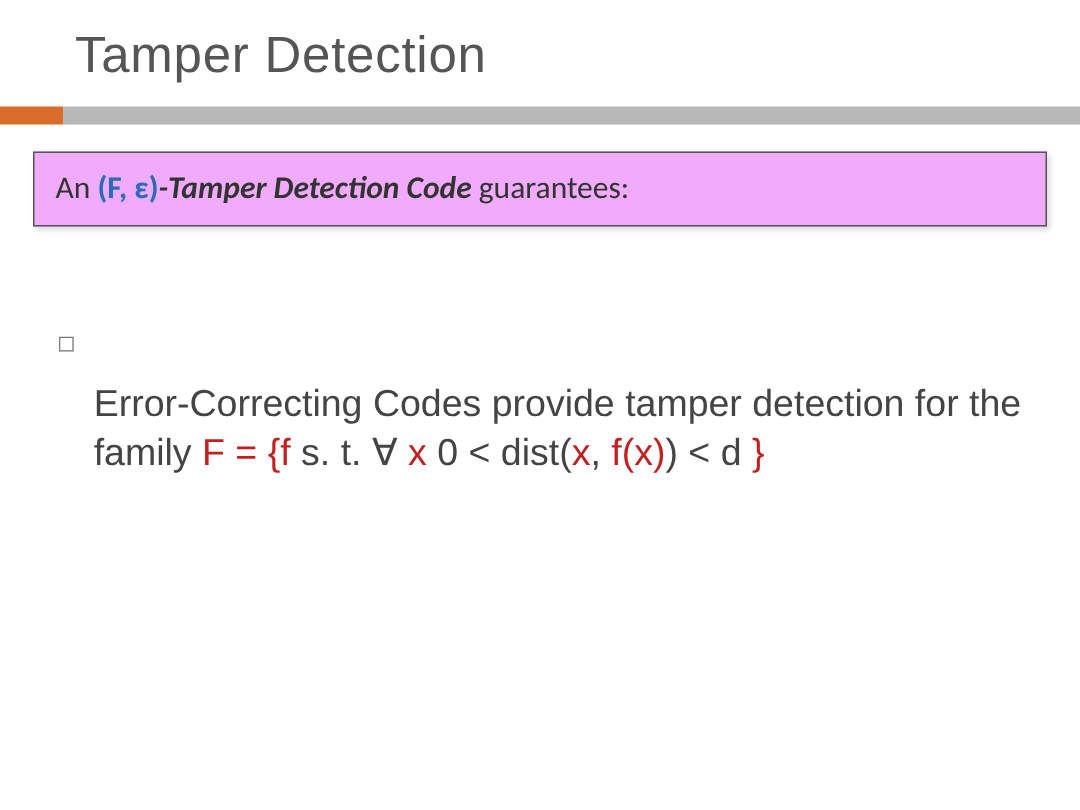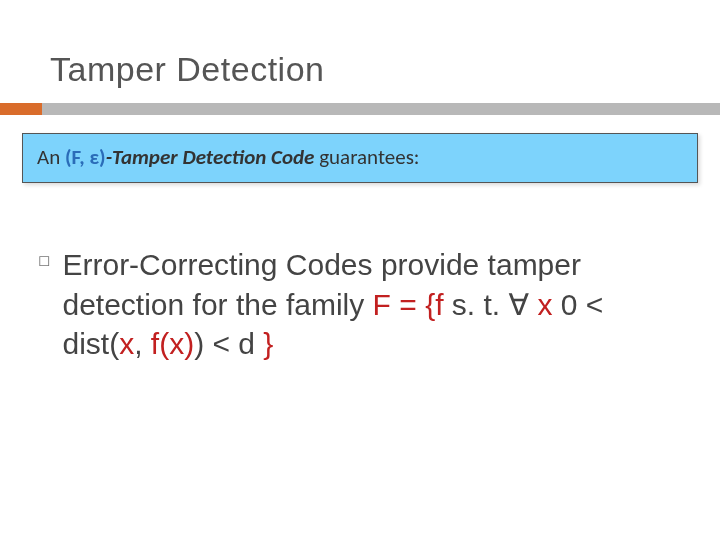--- a/index.html
+++ b/index.html
@@ -17,21 +17,20 @@
     }
     .title-area {
       padding: 18px 0 8px 50px;
     }
     .title {
       font-size: 34px;
       font-weight: 400;
       color: #555;
       font-family: "Century Gothic", Arial, sans-serif;
       letter-spacing: 0.5px;
-      margin-top: 32px;
     }
     .accent-bar-container {
       position: relative;
       height: 12px;
       margin-top: 6px;
     }
     .accent-orange {
       position: absolute;
       left: 0;
       top: 0;
@@ -43,21 +42,21 @@
       position: absolute;
       left: 42px;
       right: 0;
       top: 0;
       height: 12px;
       background: #b8b8b8;
     }
     .definition-box {
       margin: 18px 22px 0 22px;
       border: 1.5px solid #555;
-      background: #7dd3fc;
+      background: #f0abfc;
       padding: 10px 14px 12px 14px;
       box-shadow: 2px 2px 4px rgba(0,0,0,0.15);
     }
     .def-line1 {
       font-size: 21px;
       color: #333;
       font-family: "Calibri", Arial, sans-serif;
     }
     .def-line1 .an {
       color: #333;
@@ -98,24 +97,25 @@
       align-items: flex-start;
     }
     .bullet-icon {
       font-size: 15px;
       color: #777;
       margin-right: 12px;
       margin-top: 6px;
       flex-shrink: 0;
     }
     .bullet-text {
-      font-size: 30px;
+      font-size: 25px;
       color: #444;
       line-height: 1.32;
       font-family: "Century Gothic", Arial, sans-serif;
+      margin-top: 40px;
     }
     .bullet-text .f-text {
       color: #c22020;
     }
     .bullet-text .forall {
       font-family: serif;
     }
   </style>
 </head>
 <body>

